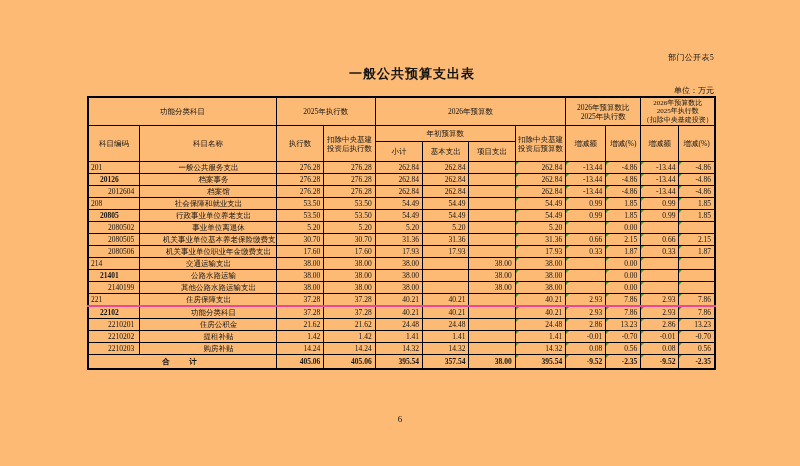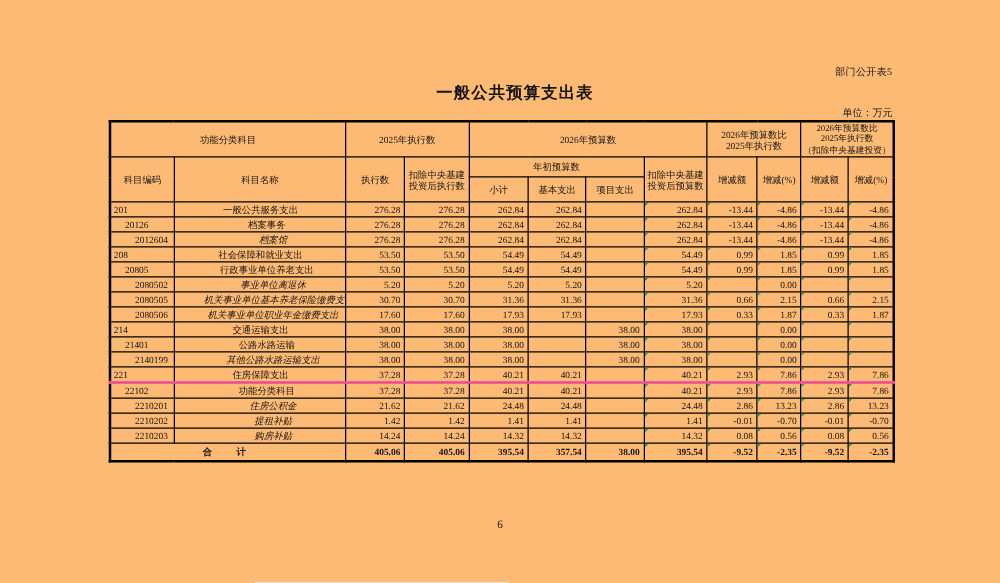--- a/index.html
+++ b/index.html
@@ -22,22 +22,22 @@
   thead tr.h2 { height:16px; }
   thead tr.h3 { height:20px; }
   thead th.small { font-size:7px; }
   tbody td { font-size:7.5px; height:11px; line-height:1; padding:0 2px;
              white-space:nowrap; overflow:hidden; vertical-align:middle; }
   td.code { text-align:left; }
   td.name { text-align:center; }
   td.num  { text-align:right; padding-right:3px; position:relative; }
   td.gm::before { content:""; position:absolute; top:0; left:0; width:0; height:0;
                   border-top:3px solid #3f9b41; border-right:3px solid transparent; }
-  .ind0 { padding-left:2px; }  .ind1 { padding-left:11px; } .ind2 { padding-left:19px;font-family:Liberation Serif, serif; }
-  .nind0 { padding-left:3px; } .nind1 { padding-left:13px; } .nind2 { padding-left:23px;font-style:italic; }
+  .ind0 { padding-left:2px; }  .ind1 { padding-left:11px;font-weight:bold; } .ind2 { padding-left:19px;font-family:Liberation Serif, serif; }
+  .nind0 { padding-left:3px; } .nind1 { padding-left:13px; } .nind2 { padding-left:23px; }
   tr.heavy td { border-bottom:2px solid #ec4899; }
   tr.total td { font-weight:bold; height:13px; }
   td.total-label { text-align:center; letter-spacing:6px; }
   .page-number { position:absolute; top:414px; left:0; width:100%; text-align:center; font-size:9px; }
 </style>
 </head>
 <body>
 
 <div class="page">
   <div class="doc-label">部门公开表5</div>

